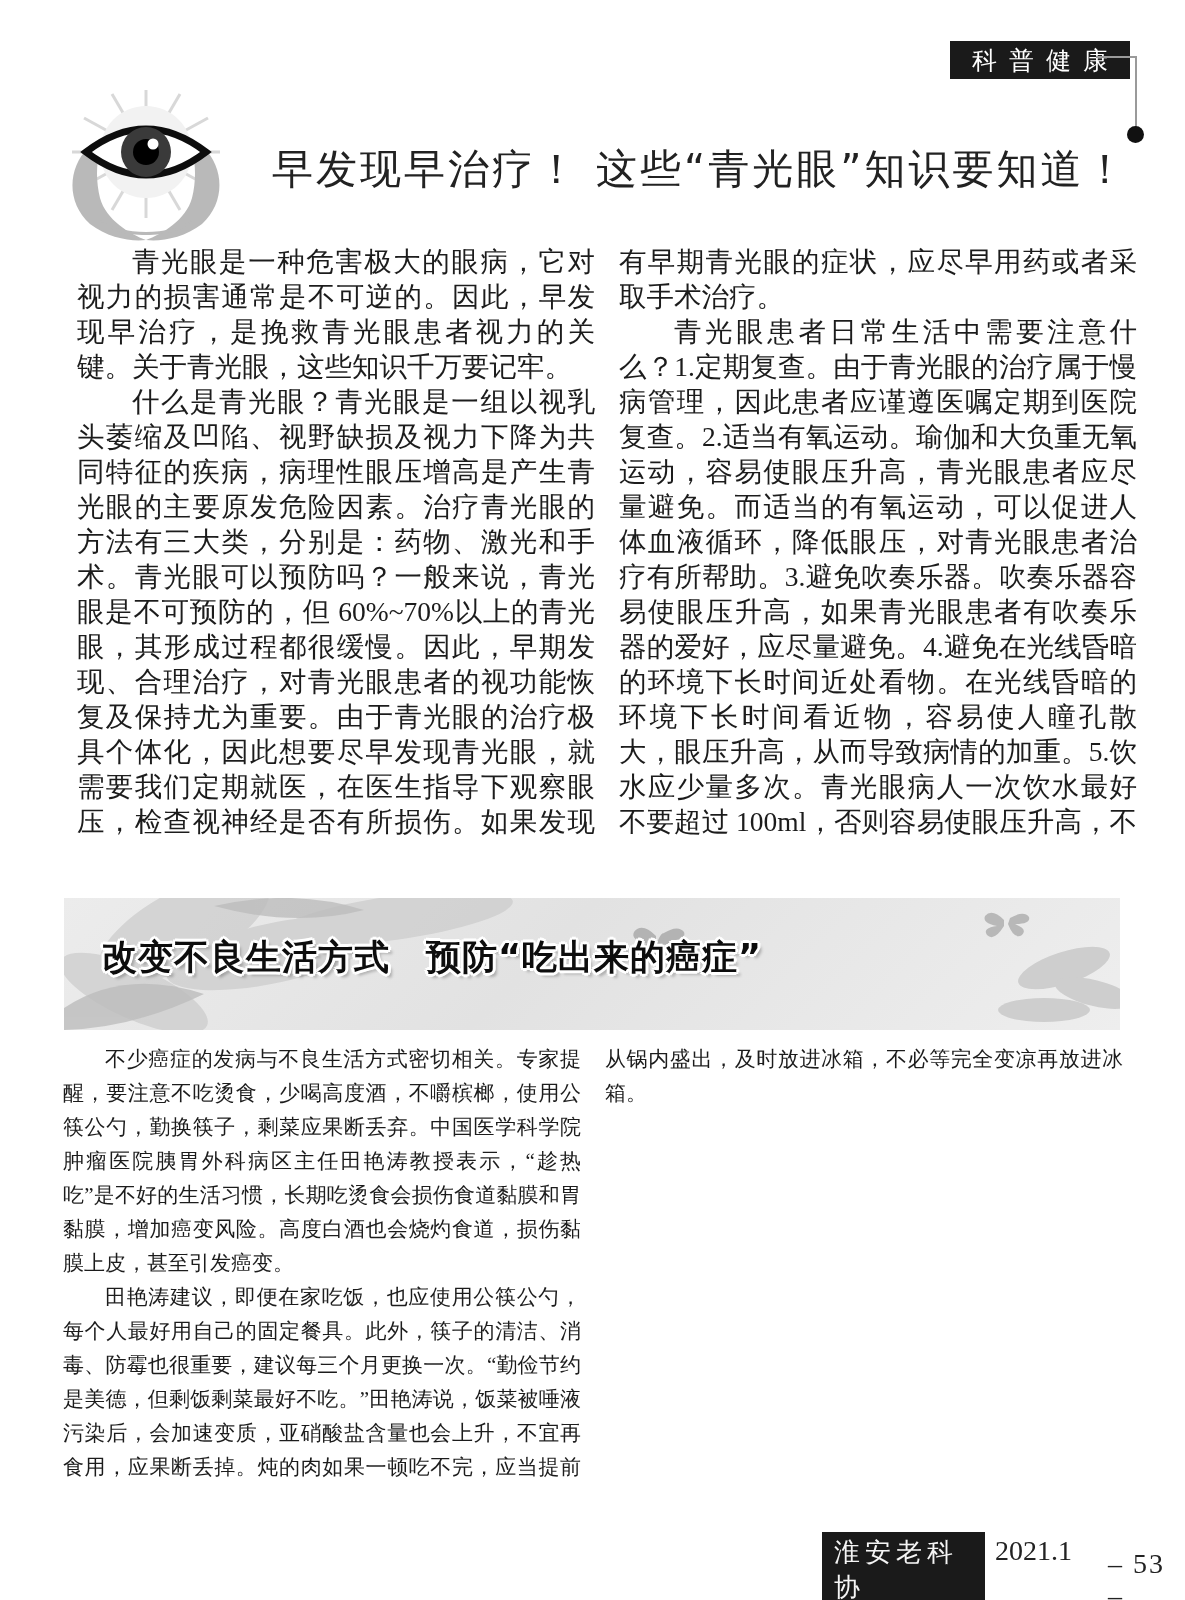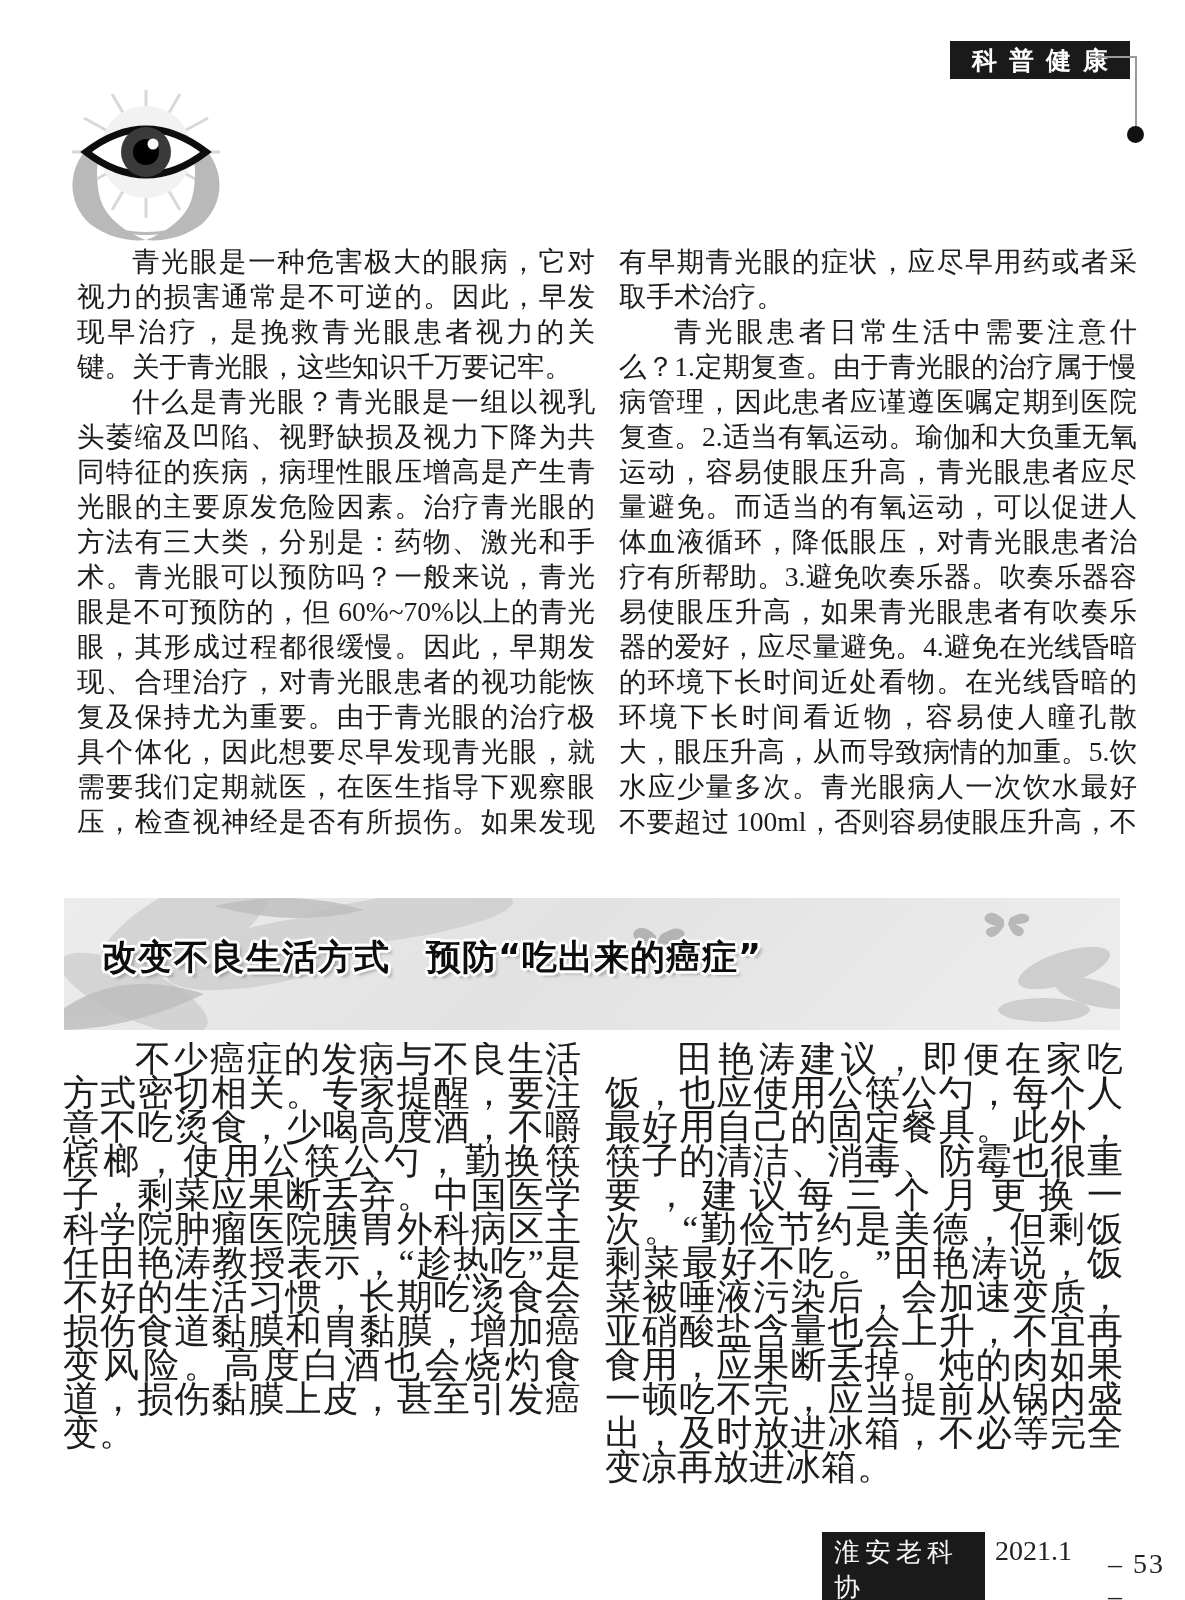--- a/index.html
+++ b/index.html
@@ -12,21 +12,21 @@
     font-family:"Liberation Serif", serif;
     color:#1c1c1c;
     overflow:hidden;
   }
 
   
   .header-badge {
     position:absolute; left:950px; top:41px;
     background:#1a1a1a; color:#fff;
     font-family:"Liberation Sans", sans-serif;
-    font-size:25px; font-weight:bold;
+    font-size:25px; font-weight:normal;
     letter-spacing:12px;
     padding:4px 10px 4px 22px;
     line-height:1.2;
   }
   .corner-hline { position:absolute; left:1096px; top:56px; width:41px; height:2px; background:#9a9a9a; }
   .corner-vline { position:absolute; left:1135px; top:56px; width:2px; height:72px; background:#9a9a9a; }
   .corner-dot   { position:absolute; left:1127px; top:126px; width:17px; height:17px; border-radius:50%; background:#111; }
 
   
   .logo { position:absolute; left:60px; top:90px; width:172px; height:152px; }
@@ -65,21 +65,21 @@
       3px 0 0 #fff, -3px 0 0 #fff, 0 3px 0 #fff, 0 -3px 0 #fff,
       2px 2px 0 #fff, -2px -2px 0 #fff, 2px -2px 0 #fff, -2px 2px 0 #fff,
       4px 4px 3px rgba(0,0,0,.25);
   }
 
   
   .a2-body {
     position:absolute; left:63px; top:1042px;
     width:1060px; height:472px;
     column-count:2; column-gap:24px; column-fill:auto;
-    font-size:36px; line-height:34px;
+    font-size:21px; line-height:34px;
     text-align:justify;
     overflow:hidden;
   }
 
   
   .footer { position:absolute; left:822px; top:1532px; display:flex; align-items:flex-end; }
   .footer-issue-wrap { display:flex; align-items:stretch; border-bottom:2px solid #444; padding-bottom:2px; }
   .footer-org {
     background:#1a1a1a; color:#f5f5f5;
     font-size:26px; letter-spacing:5px;
@@ -120,20 +120,21 @@
       <path d="M40,130 C60,146 112,146 132,130 C120,150 52,150 40,130 Z"></path>
     </g>
     <g>
       <path d="M26,62 Q86,16 146,62 Q86,108 26,62 Z" fill="#ffffff" stroke="#0d0d0d" stroke-width="7"></path>
       <circle cx="86" cy="62" r="25" fill="#3a3a3a"></circle>
       <circle cx="86" cy="62" r="13" fill="#000000"></circle>
       <circle cx="93" cy="54" r="5.5" fill="#ffffff"></circle>
     </g>
   </svg>
 
+  <div class="a1-title">早发现早治疗！ 这些“青光眼”知识要知道！</div>
 
   <div class="a1-body">
     <p>青光眼是一种危害极大的眼病，它对视力的损害通常是不可逆的。因此，早发现早治疗，是挽救青光眼患者视力的关键。关于青光眼，这些知识千万要记牢。</p>
     <p>什么是青光眼？青光眼是一组以视乳头萎缩及凹陷、视野缺损及视力下降为共同特征的疾病，病理性眼压增高是产生青光眼的主要原发危险因素。治疗青光眼的方法有三大类，分别是：药物、激光和手术。青光眼可以预防吗？一般来说，青光眼是不可预防的，但 60%~70%以上的青光眼，其形成过程都很缓慢。因此，早期发现、合理治疗，对青光眼患者的视功能恢复及保持尤为重要。由于青光眼的治疗极具个体化，因此想要尽早发现青光眼，就需要我们定期就医，在医生指导下观察眼压，检查视神经是否有所损伤。如果发现有早期青光眼的症状，应尽早用药或者采取手术治疗。</p>
     <p>青光眼患者日常生活中需要注意什么？1.定期复查。由于青光眼的治疗属于慢病管理，因此患者应谨遵医嘱定期到医院复查。2.适当有氧运动。瑜伽和大负重无氧运动，容易使眼压升高，青光眼患者应尽量避免。而适当的有氧运动，可以促进人体血液循环，降低眼压，对青光眼患者治疗有所帮助。3.避免吹奏乐器。吹奏乐器容易使眼压升高，如果青光眼患者有吹奏乐器的爱好，应尽量避免。4.避免在光线昏暗的环境下长时间近处看物。在光线昏暗的环境下长时间看近物，容易使人瞳孔散大，眼压升高，从而导致病情的加重。5.饮水应少量多次。青光眼病人一次饮水最好不要超过 100ml，否则容易使眼压升高，不利于病患治疗。专家建议青光眼病人饮水采用少量多次的方式，避免眼压升高。</p>
 
   </div>
 
   <div class="banner">
     <svg class="deco" width="1056" height="132" viewBox="0 0 1056 132">

